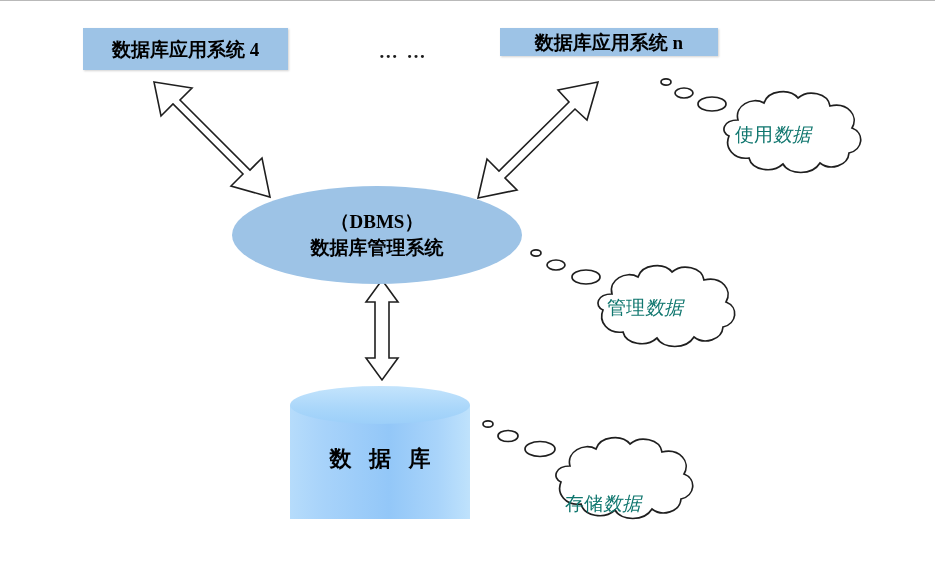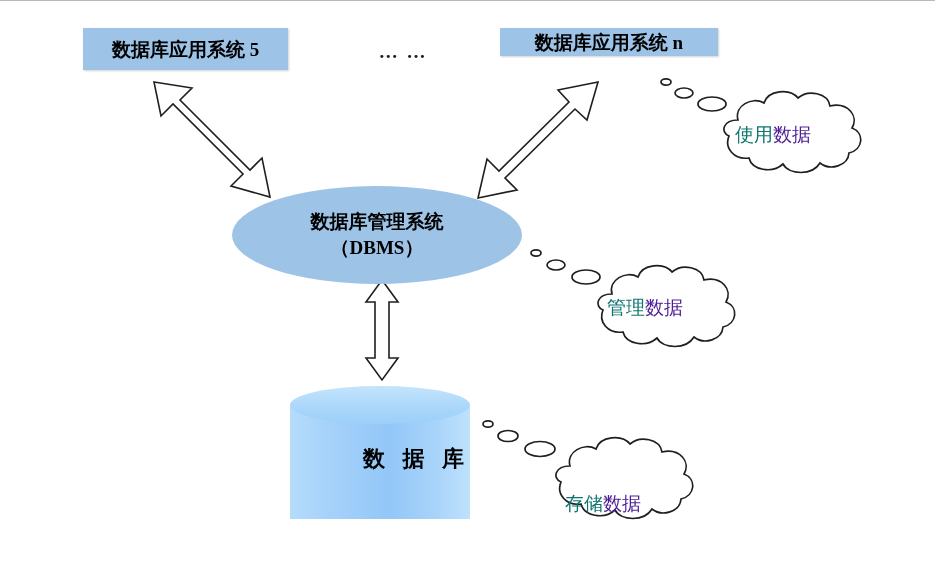--- a/index.html
+++ b/index.html
@@ -126,21 +126,21 @@
     width: 180px;
     height: 38px;
     background: linear-gradient(to bottom, #c4e4fc 0%, #a9d6fa 60%, #9ccff9 100%);
     border-radius: 50%;
   }
   #db-cylinder .cyl-label {
     position: absolute;
     left: 0;
     top: 62px;
     width: 180px;
-    text-align: right;
+    text-align: center;
     font-family: "Liberation Serif", "DejaVu Serif", serif;
     font-weight: bold;
     font-size: 22px;
     color: #000000;
     letter-spacing: 6px;
     text-indent: 6px;
     line-height: 1;
   }
 
   
@@ -166,39 +166,39 @@
     position: absolute;
     width: 100%;
     text-align: center;
     font-family: "Liberation Serif", "DejaVu Serif", serif;
     font-size: 19px;
     font-weight: normal;
     line-height: 1;
     white-space: nowrap;
   }
   .cloud .kw { color: #0f766e; }
-  .cloud .rest { color: #4c1d95; }
+  .cloud .rest { color: #0f766e; font-style: italic; }
 
   #cloud-use    { left: 660px; top: 76px;  width: 230px; height: 110px; }
   #cloud-manage { left: 530px; top: 248px; width: 235px; height: 112px; }
   #cloud-store  { left: 480px; top: 418px; width: 240px; height: 112px; }
 
   #cloud-use    .cloud-text { top: 49px; left: 28px; width: 170px; }
   #cloud-manage .cloud-text { top: 50px; left: 30px; width: 170px; }
   #cloud-store  .cloud-text { top: 52px; left: 38px; width: 170px; margin-top: 24px; }
 </style>
 </head>
 <body>
 
 <div id="canvas">
 
   <div class="top-rule"></div>
 
   <div class="app-box" id="app-box-1">
-    <span class="label">数据库应用系统 5</span>
+    <span class="label">数据库应用系统 4</span>
   </div>
 
   <div id="ellipsis">
     <span class="label">… …</span>
   </div>
 
   <div class="app-box" id="app-box-n">
     <span class="label">数据库应用系统 n</span>
   </div>
 
@@ -218,22 +218,22 @@
   </svg>
 
   <div id="db-cylinder">
     <div class="cyl-body"></div>
     <div class="cyl-bottom"></div>
     <div class="cyl-top"></div>
     <div class="cyl-label">数 据 库</div>
   </div>
 
   <div id="dbms-ellipse">
+    <div class="line">（DBMS）</div>
     <div class="line">数据库管理系统</div>
-    <div class="line">（DBMS）</div>
   </div>
 
   <div class="cloud" id="cloud-use">
     <svg class="cloud-svg" width="230" height="110" viewBox="0 0 230 110">
       <ellipse class="cloud-dot" cx="6" cy="6" rx="5" ry="3.2"></ellipse>
       <ellipse class="cloud-dot" cx="24" cy="17" rx="9" ry="5"></ellipse>
       <ellipse class="cloud-dot" cx="52" cy="28" rx="14" ry="7"></ellipse>
       <path class="cloud-path" d="
         M 78,44
         C 74,30 92,20 104,27

